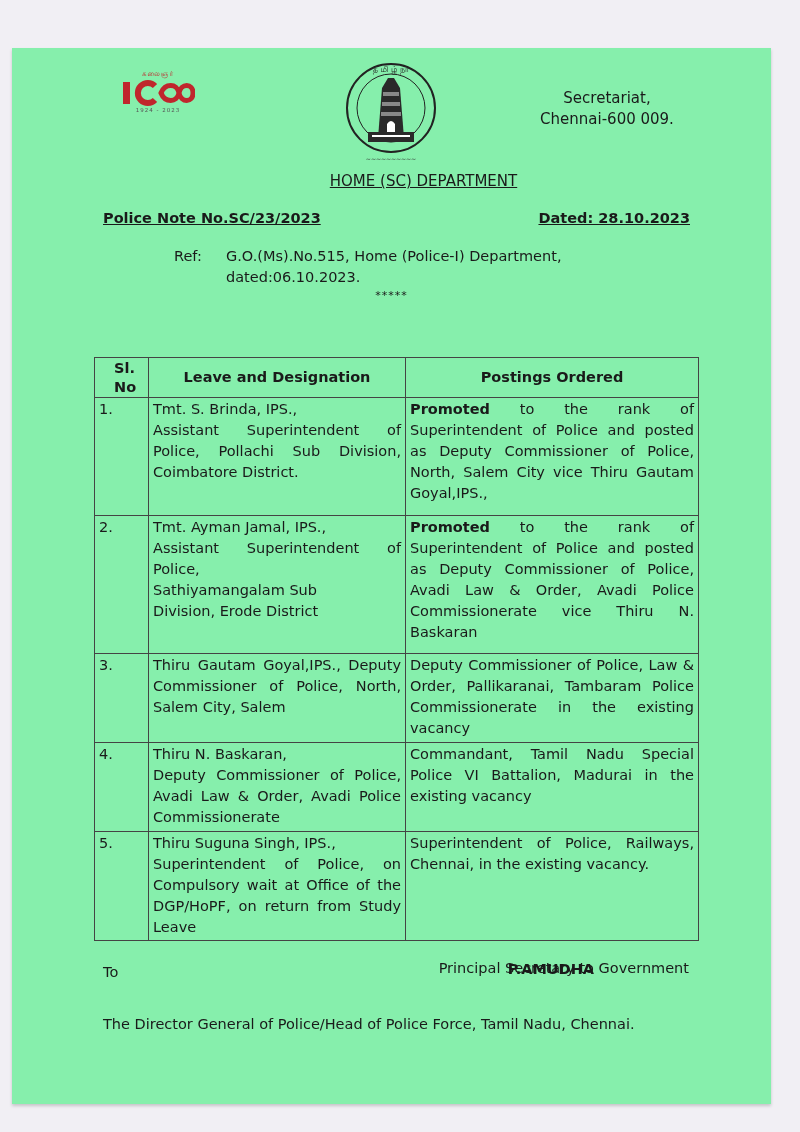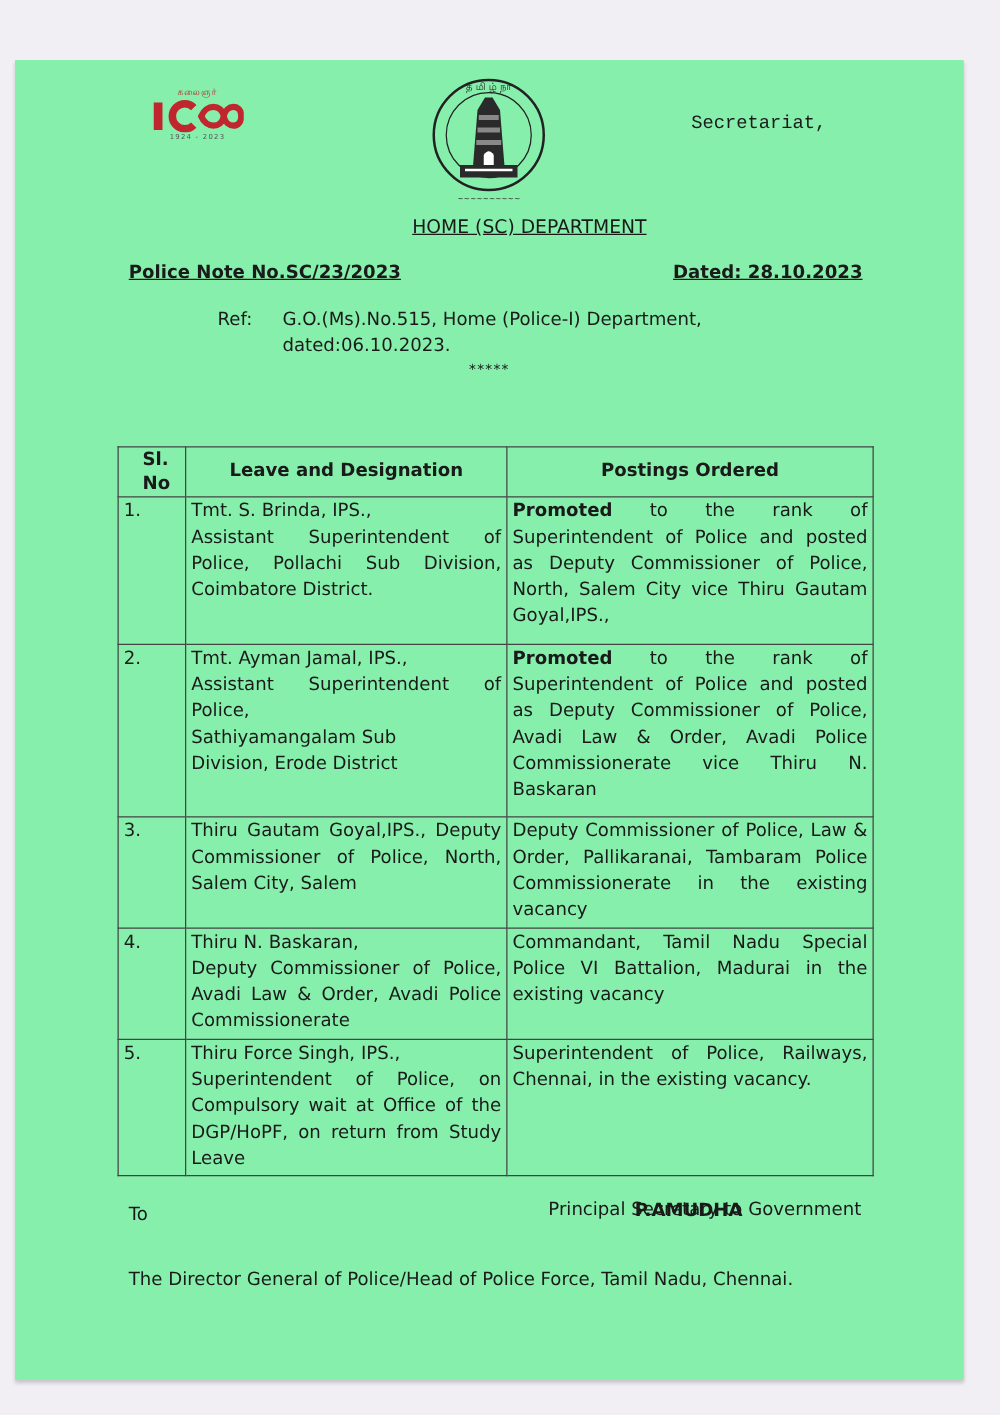--- a/index.html
+++ b/index.html
@@ -18,21 +18,21 @@
     background: #86efac;
     box-shadow: 0 2px 3px rgba(0,0,0,0.18);
   }
   .abs { position: absolute; }
   .logo100 { left: 106px; top: 22px; width: 80px; height: 50px; }
   .logo100 .tamil { font-size: 7px; color: #c0262d; text-align: center; width: 80px; letter-spacing: 1px; }
   .logo100 svg { display:block; margin: 1px auto 0; }
   .logo100 .years { font-size: 5.5px; color: #555; text-align: center; width: 80px; letter-spacing: 1px; margin-top: 1px; }
   .emblem { left: 326px; top: 10px; width: 106px; height: 110px; }
   .sec-addr { left: 500px; top: 40px; width: 190px; text-align: right; font-size: 15px; line-height: 21px; }
-  .sec-addr div { text-align: center; font-family: Liberation Mono, monospace; }
+  .sec-addr div { text-align: center; }
   .dept { left: 0; width: 759px; top: 124px; text-align: center; font-size: 15px; margin-left: 32px; }
   .dept span { text-decoration: underline; }
   .note-no { left: 91px; top: 162px; font-size: 14.5px; font-weight: bold; text-decoration: underline; }
   .dated { right: 81px; top: 162px; font-size: 14.5px; font-weight: bold; text-decoration: underline; }
   .ref { left: 162px; top: 198px; font-size: 14.5px; line-height: 21px; }
   .ref .lbl { display:inline-block; width: 52px; }
   .ref .l2 { padding-left: 52px; }
   .stars { left: 0; width: 759px; top: 241px; text-align: center; font-size: 11px; letter-spacing: 1px; }
   .intro { left: 91px; top: 260px; width: 587px; font-size: 14.5px; line-height: 21px; text-align: justify; text-indent: 46px; }
 
@@ -93,20 +93,21 @@
       <path d="M49 66 L49 80 L57 80 L57 66 Q53 60 49 66 Z" fill="#fff"></path>
       <rect x="30" y="74" width="46" height="10" fill="#2a2a2a"></rect>
       <rect x="34" y="77" width="38" height="2" fill="#fff"></rect>
       <text x="53" y="103" font-size="6" text-anchor="middle" fill="#333" font-family="DejaVu Sans, sans-serif">~~~~~~~~~~</text>
       <text x="53" y="14" font-size="8" text-anchor="middle" fill="#222" font-family="DejaVu Sans, sans-serif">த மி ழ் நா</text>
     </svg>
   </div>
 
   <div class="abs sec-addr">
     <div>Secretariat,</div>
+    <div>Chennai-600 009.</div>
   </div>
 
   <div class="abs dept">
     <span>HOME (SC) DEPARTMENT</span>
   </div>
 
   <div class="abs note-no">Police Note No.SC/23/2023</div>
   <div class="abs dated">Dated: 28.10.2023</div>
 
   <div class="abs ref">
@@ -162,21 +163,21 @@
         <td>4.</td>
         <td>
           <div>Thiru N. Baskaran,</div>
           <div>Deputy Commissioner of Police, Avadi Law &amp; Order, Avadi Police Commissionerate</div>
         </td>
         <td>Commandant, Tamil Nadu Special Police VI Battalion, Madurai in the existing vacancy</td>
       </tr>
       <tr class="row5">
         <td>5.</td>
         <td>
-          <div>Thiru Force Singh, IPS.,</div>
+          <div>Thiru Suguna Singh, IPS.,</div>
           <div>Superintendent of Police, on Compulsory wait at Office of the DGP/HoPF, on return from Study Leave</div>
         </td>
         <td>Superintendent of Police, Railways, Chennai, in the existing vacancy.</td>
       </tr>
     </tbody>
   </table>
 
   <div class="abs sig-name">P.AMUDHA</div>
   <div class="abs sig-title">Principal Secretary to Government</div>
 

